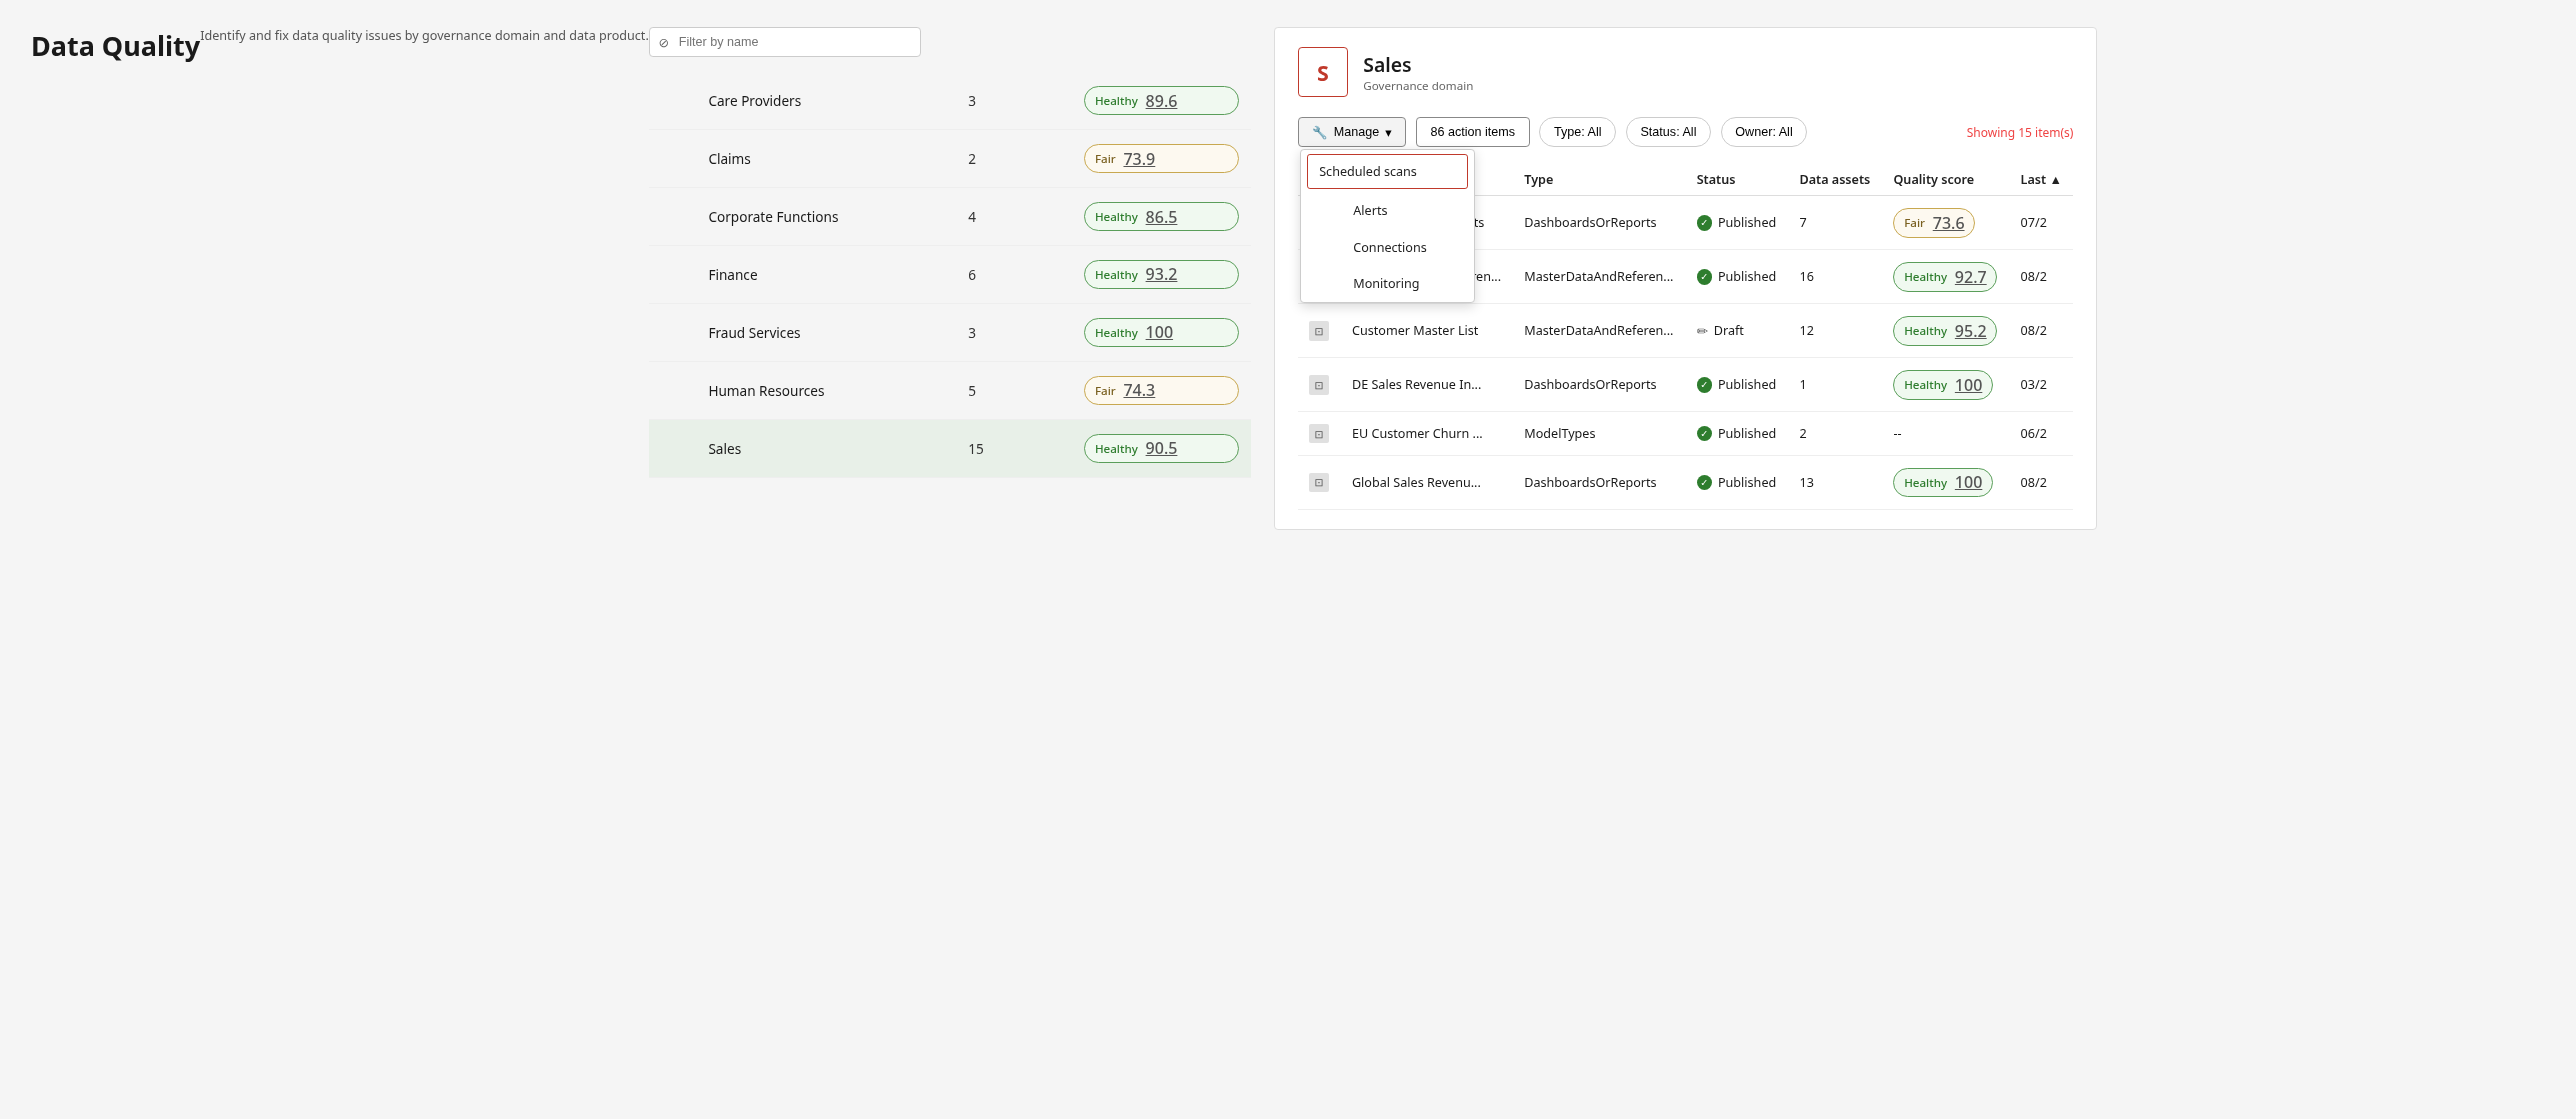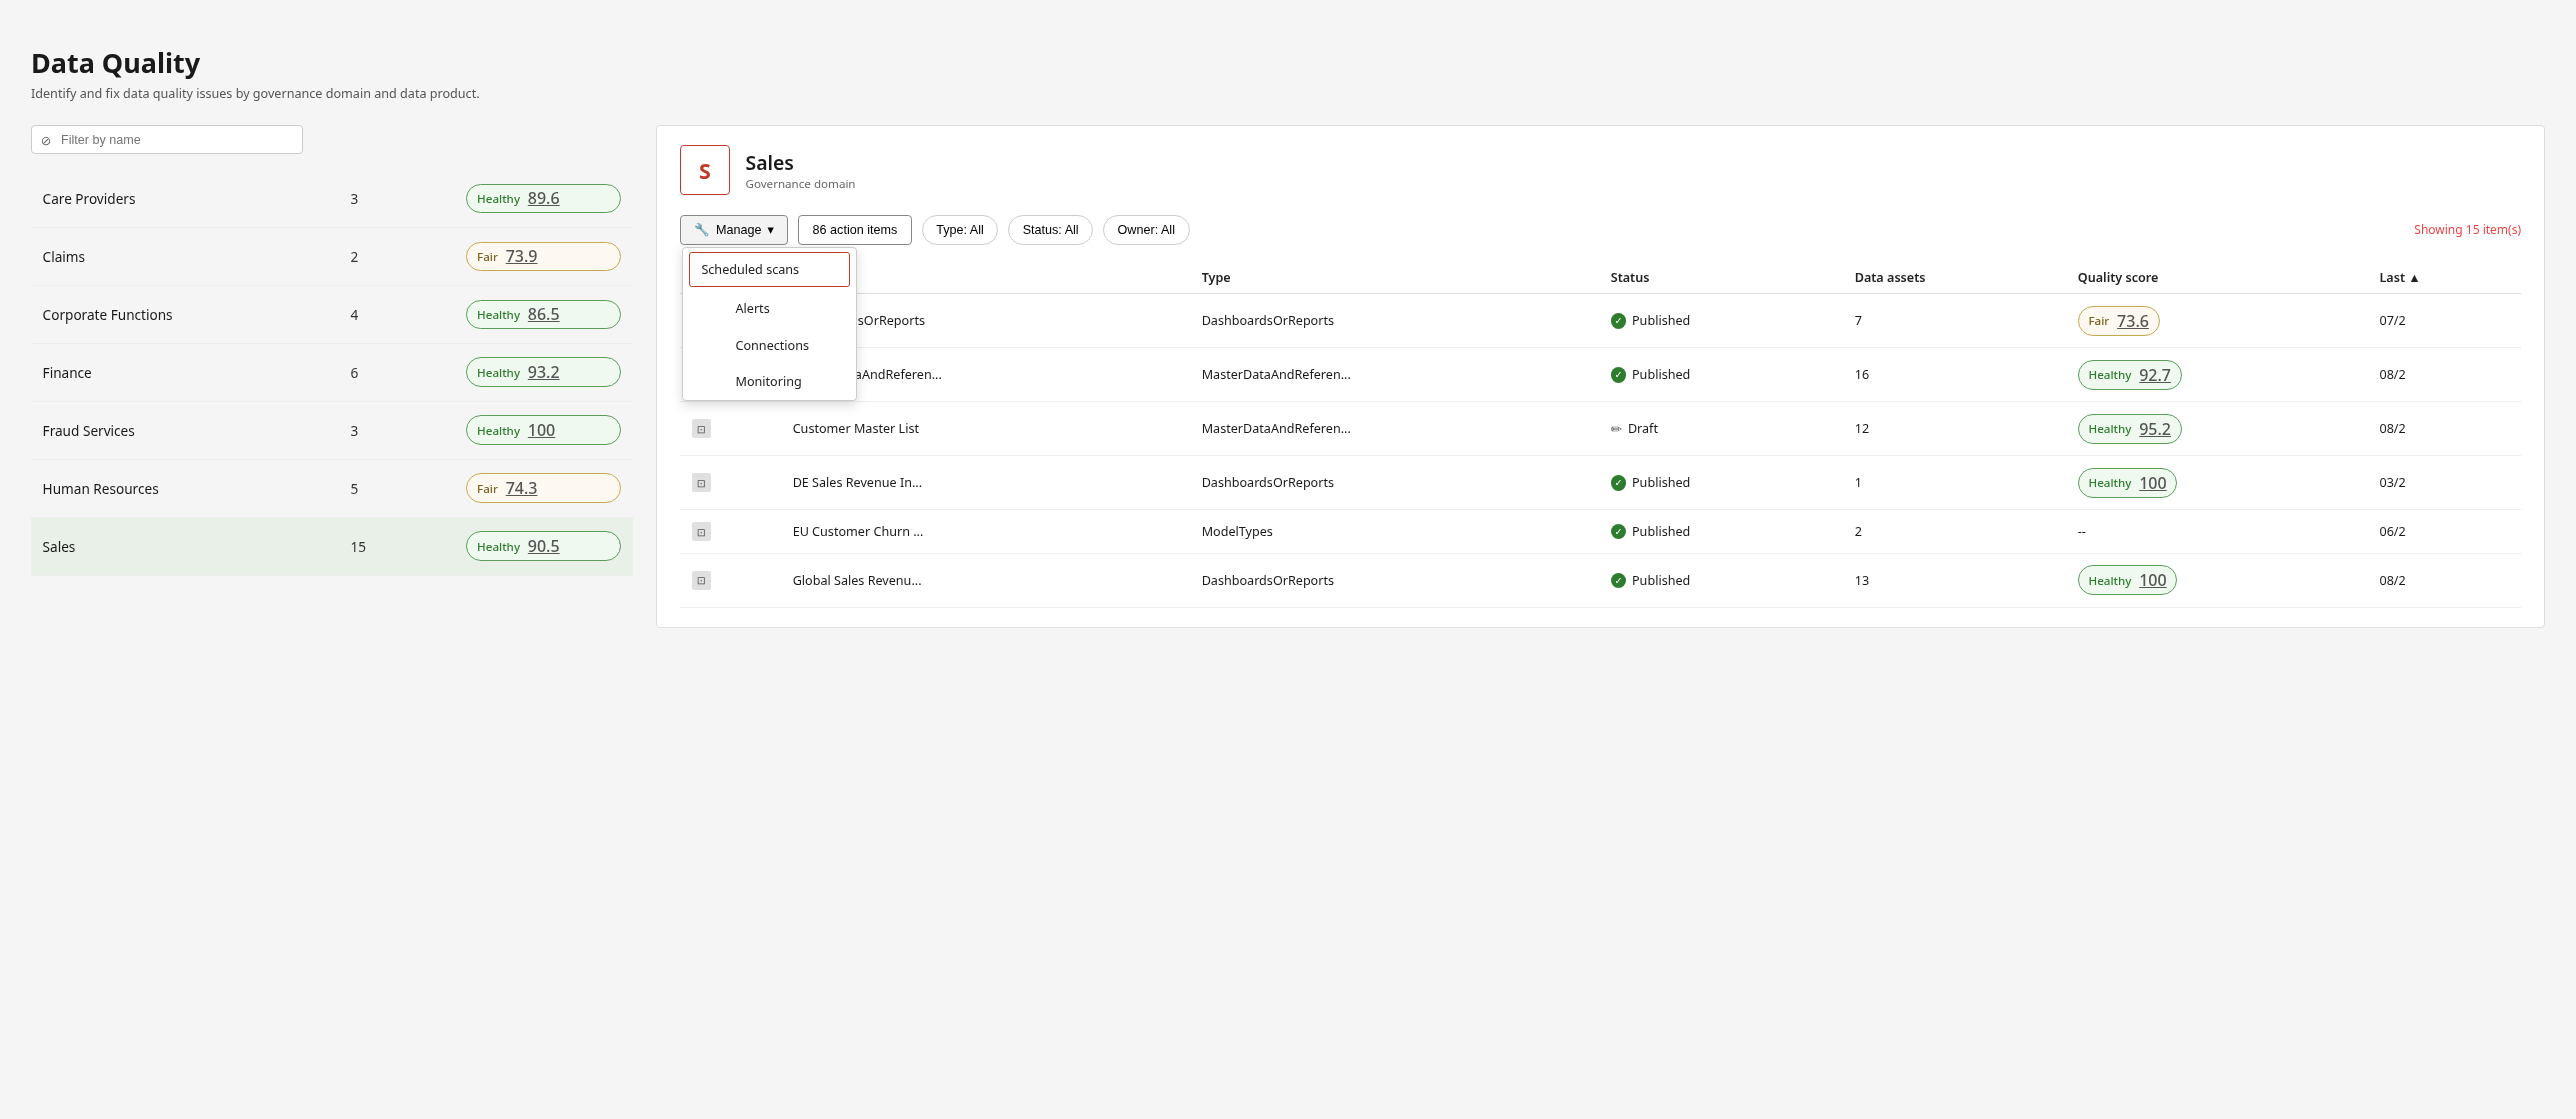--- a/index.html
+++ b/index.html
@@ -5,22 +5,21 @@
     * { box-sizing: border-box; margin: 0; padding: 0; }
     body {
       font-family: 'Segoe UI', system-ui, sans-serif;
       background: #f5f5f5;
       color: #1a1a1a;
       font-size: 13.6px;
       min-height: 100vh;
     }
     .page {
       display: flex;
-      flex-direction: column;
-      padding: 44px 31px;
+      padding: 27px 31px;
       max-width: 2576px;
     }
     .page-title {
       font-size: 27px;
       font-weight: 700;
       margin-bottom: 3.9px;
     }
     .page-subtitle {
       font-size: 12.6px;
       color: #555;
@@ -69,21 +68,21 @@
     .sort-icon { margin-left: 3.9px; font-size: 10.7px; }
     .domain-row {
       display: grid;
       grid-template-columns: 1fr 116px 155px;
       padding: 13.6px 11.6px;
       border-bottom: 1px solid #eee;
       align-items: center;
       cursor: pointer;
     }
     .domain-row.selected { background: #e8f0e8; }
-    .domain-name { font-size: 13.6px; }
+    .domain-name { font-size: 13.6px; margin-left: 48px; }
     .domain-count { font-size: 13.6px; color: #333; }
     .quality-badge {
       display: inline-flex;
       align-items: center;
       padding: 2.9px 9.7px;
       border-radius: 19.4px;
       font-size: 11.6px;
       font-weight: 500;
       gap: 7.8px;
     }

